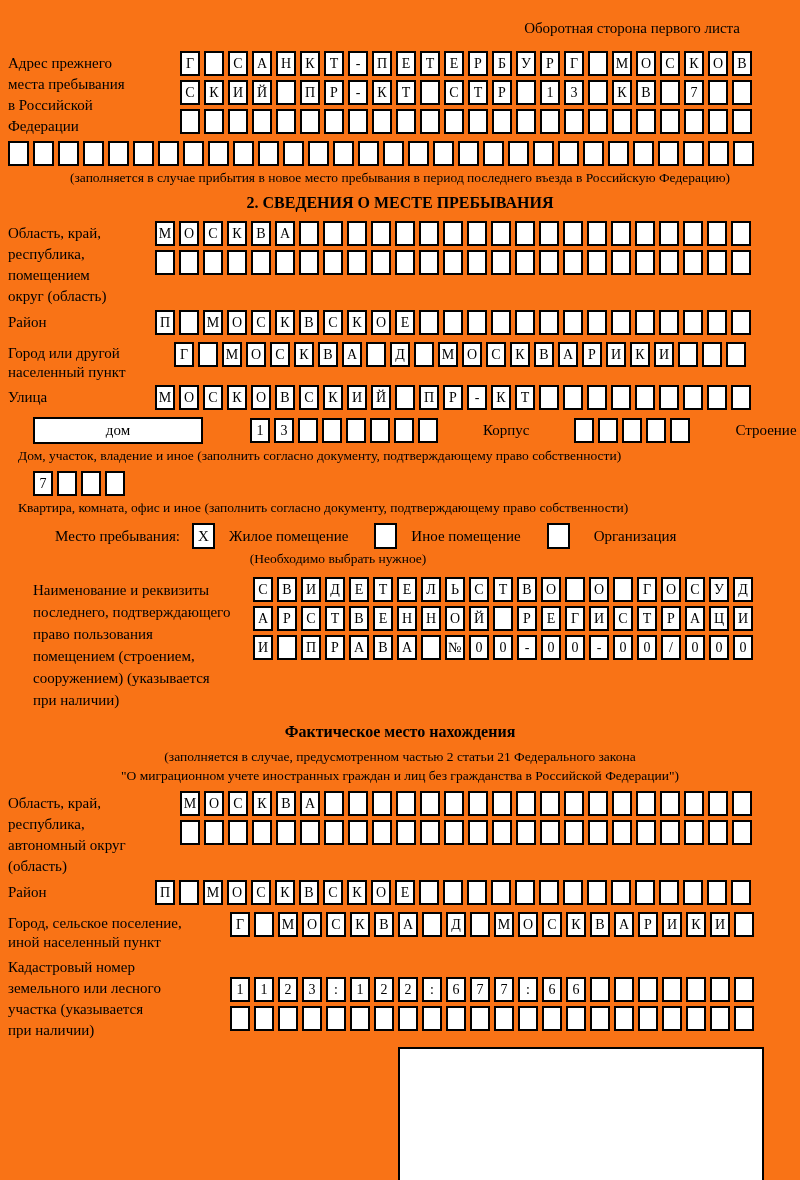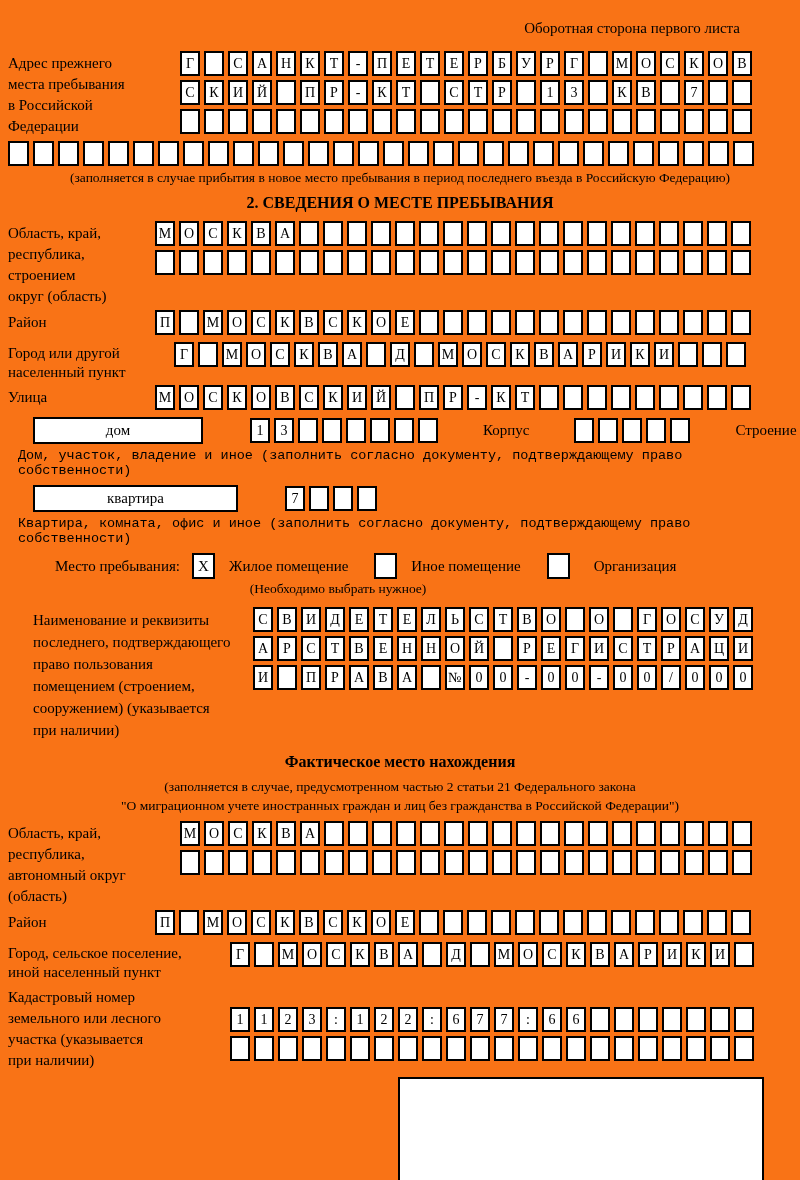--- a/index.html
+++ b/index.html
@@ -15,21 +15,21 @@
   .w172{width:172px;} .w147{width:147px;} .w166{width:166px;} .w245{width:245px;} .w222{width:222px;}
   .frows{flex:1;}
   .cells{display:flex;gap:4px;margin-bottom:4px;}
   .cell{
     box-sizing:border-box;flex:none;width:20px;height:25px;border:2px solid #000;
     display:flex;align-items:center;justify-content:center;
     font-family:"Liberation Serif","DejaVu Serif",serif;font-size:14px;background:#fff;
   }
   .cells.wide .cell{width:21px;}
   .caption-center{text-align:center;font-size:13.5px;margin:2px 0 8px;}
-  .caption-left{font-size:13.5px;margin:2px 0 7px 25px;font-family:Liberation Mono, monospace;}
+  .caption-left{font-size:13.5px;margin:2px 0 7px 25px;}
   .sec-title{text-align:center;font-size:16px;font-weight:bold;margin:6px 0 9px;}
   .domrow{display:flex;align-items:center;margin:2px 0 4px 25px;gap:37px;}
   .wbox{box-sizing:border-box;border:2px solid #000;height:27px;display:flex;align-items:center;justify-content:center;font-size:15px;background:#fff;flex:none;}
   .dombox{width:170px;margin-right:10px;}
   .kvbox{width:205px;margin-right:10px;}
   .inline-label{font-size:15px;padding:0 8px;flex:none;}
   .domrow .cells{margin-bottom:0;}
   .chkrow{display:flex;align-items:center;margin:4px 0 2px 47px;font-size:15px;}
   .checkbox{box-sizing:border-box;width:23px;height:26px;border:2px solid #000;display:flex;align-items:center;justify-content:center;font-size:15px;margin:0 14px 0 12px;flex:none;background:#fff;}
   .chk-label{margin-right:14px;}
@@ -169,21 +169,21 @@
       <div class="cell"></div>
     </div>
   <div class="caption-center">(заполняется в случае прибытия в новое место пребывания в период последнего въезда в Российскую Федерацию)</div>
 
   <div class="sec-title">2. СВЕДЕНИЯ О МЕСТЕ ПРЕБЫВАНИЯ</div>
 
   <div class="fblock">
     <div class="flabel w147">
       <div>Область, край,</div>
       <div>республика,</div>
-      <div>строением</div>
+      <div>помещением</div>
       <div>округ (область)</div>
     </div>
     <div class="frows">
       <div class="cells">
           <div class="cell">М</div>
           <div class="cell">О</div>
           <div class="cell">С</div>
           <div class="cell">К</div>
           <div class="cell">В</div>
           <div class="cell">А</div>
@@ -362,21 +362,20 @@
     <div class="cells">
         <div class="cell">1</div>
         <div class="cell"></div>
         <div class="cell"></div>
         <div class="cell"></div>
       </div>
   </div>
   <div class="caption-left" style="margin-left:10px;">Дом, участок, владение и иное (заполнить согласно документу, подтверждающему право собственности)</div>
 
   <div class="domrow">
-    <div class="wbox kvbox">квартира</div>
     <div class="cells">
         <div class="cell">7</div>
         <div class="cell"></div>
         <div class="cell"></div>
         <div class="cell"></div>
       </div>
   </div>
   <div class="caption-left" style="margin-left:10px;">Квартира, комната, офис и иное (заполнить согласно документу, подтверждающему право собственности)</div>
 
   <div class="chkrow">

